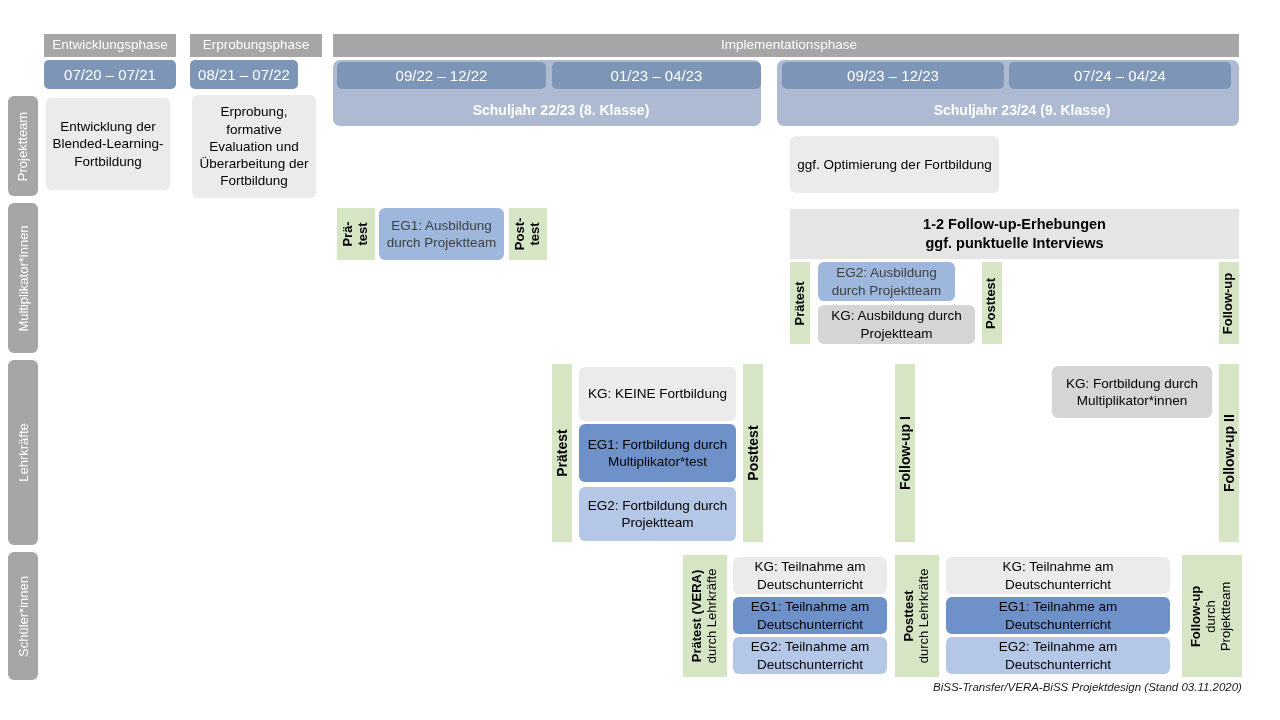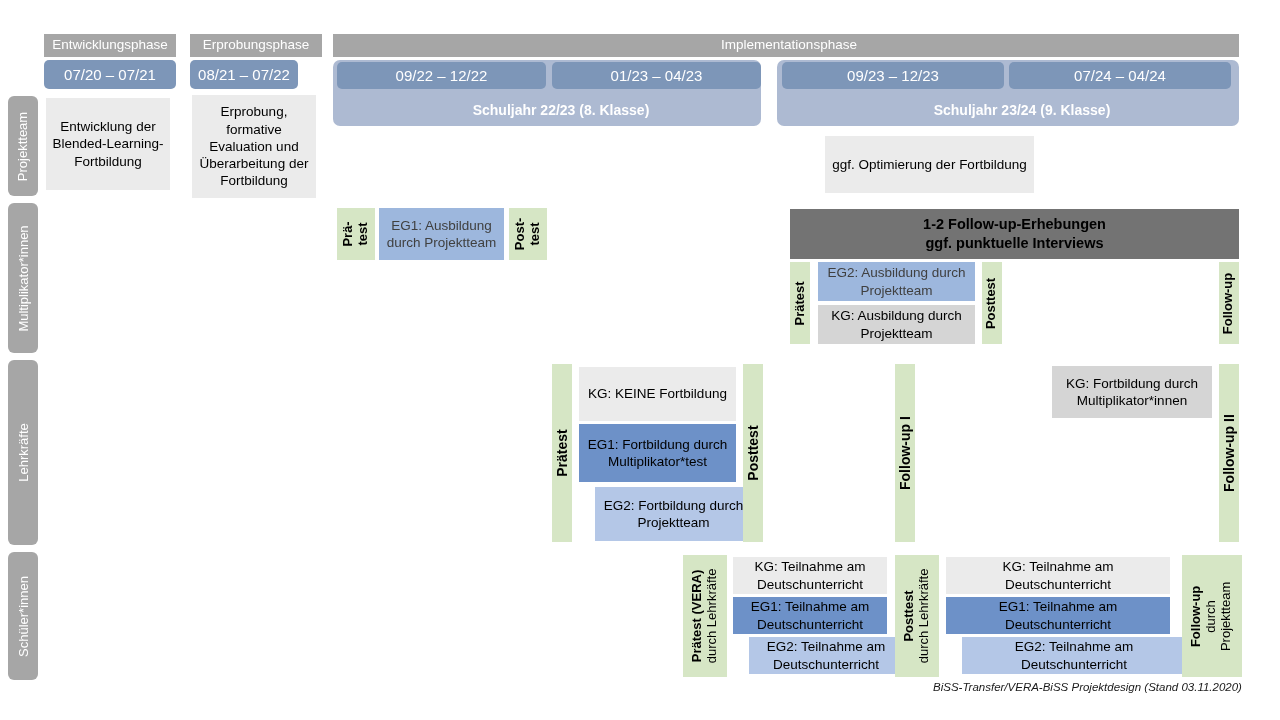--- a/index.html
+++ b/index.html
@@ -65,34 +65,34 @@
     align-items: center;
     justify-content: center;
   }
   .row-label .rot {
     transform: rotate(-90deg);
     white-space: nowrap;
   }
 
   
   .card {
-    border-radius: 0;
+    border-radius: 6px;
     display: flex;
     align-items: center;
     justify-content: center;
     text-align: center;
     font-size: 13.5px;
     line-height: 1.28;
     padding: 16px 6px;
   }
   .card-grey      { background: #ebebeb; color: #000; }
   .card-grey-dark { background: #d5d5d5; color: #000; }
   .card-blue-dark { background: #6d91c8; color: #000; }
   .card-blue-mid  { background: #9db7dd; color: #404040; }
-  .card-blue-light{ background: #b4c7e7; color: #000; margin-left: 16px; }
+  .card-blue-light{ background: #b4c7e7; color: #000; }
 
   
   .test-col {
     background: #d6e6c5;
     color: #000;
     display: flex;
     align-items: center;
     justify-content: center;
     overflow: hidden;
   }
@@ -105,21 +105,21 @@
     justify-content: center;
     white-space: nowrap;
   }
   .vlines .ln { line-height: 1.15; }
   .bold { font-weight: bold; }
   .fs13 { font-size: 13px; }
   .fs14 { font-size: 14px; }
 
   
   .banner {
-    background: #737373;
+    background: #e5e5e5;
     color: #000;
     font-weight: bold;
     font-size: 14.5px;
     line-height: 1.3;
     display: flex;
     align-items: center;
     justify-content: center;
     text-align: center;
   }
 
@@ -157,21 +157,21 @@
   </div>
   <div class="abs row-label" style="left:8px; top:360px; width:30px; height:185px;">
     <span class="rot">Lehrkräfte</span>
   </div>
   <div class="abs row-label" style="left:8px; top:552px; width:30px; height:128px;">
     <span class="rot">Schüler*innen</span>
   </div>
 
   <div class="abs card card-grey" style="left:46px; top:98px; width:124px; height:92px;">Entwicklung der Blended-Learning-Fortbildung</div>
   <div class="abs card card-grey" style="left:192px; top:95px; width:124px; height:103px;">Erprobung, formative Evaluation und Überarbeitung der Fortbildung</div>
-  <div class="abs card card-grey" style="left:825px; top:136px; width:209px; height:57px;">ggf. Optimierung der Fortbildung</div>
+  <div class="abs card card-grey" style="left:790px; top:136px; width:209px; height:57px;">ggf. Optimierung der Fortbildung</div>
 
   <div class="abs test-col" style="left:337px; top:208px; width:38px; height:52px;">
     <div class="vlines">
       <span class="ln bold fs13">Prä-</span>
       <span class="ln bold fs13">test</span>
     </div>
   </div>
   <div class="abs card card-blue-mid" style="left:379px; top:208px; width:125px; height:52px;">EG1: Ausbildung durch Projektteam</div>
   <div class="abs test-col" style="left:509px; top:208px; width:38px; height:52px;">
     <div class="vlines">
@@ -185,21 +185,21 @@
       <span>1-2 Follow-up-Erhebungen</span><br>
       <span>ggf. punktuelle Interviews</span>
     </div>
   </div>
 
   <div class="abs test-col" style="left:790px; top:262px; width:20px; height:82px;">
     <div class="vlines">
       <span class="ln bold fs13">Prätest</span>
     </div>
   </div>
-  <div class="abs card card-blue-mid" style="left:818px; top:262px; width:157px; height:39px;">EG2: Ausbildung durch Projektteam</div>
+  <div class="abs card card-blue-mid" style="left:818px; top:262px; width:137px; height:39px;">EG2: Ausbildung durch Projektteam</div>
   <div class="abs card card-grey-dark" style="left:818px; top:305px; width:157px; height:39px;">KG: Ausbildung durch Projektteam</div>
   <div class="abs test-col" style="left:982px; top:262px; width:20px; height:82px;">
     <div class="vlines">
       <span class="ln bold fs13">Posttest</span>
     </div>
   </div>
   <div class="abs test-col" style="left:1219px; top:262px; width:20px; height:82px;">
     <div class="vlines">
       <span class="ln bold fs13">Follow-up</span>
     </div>

